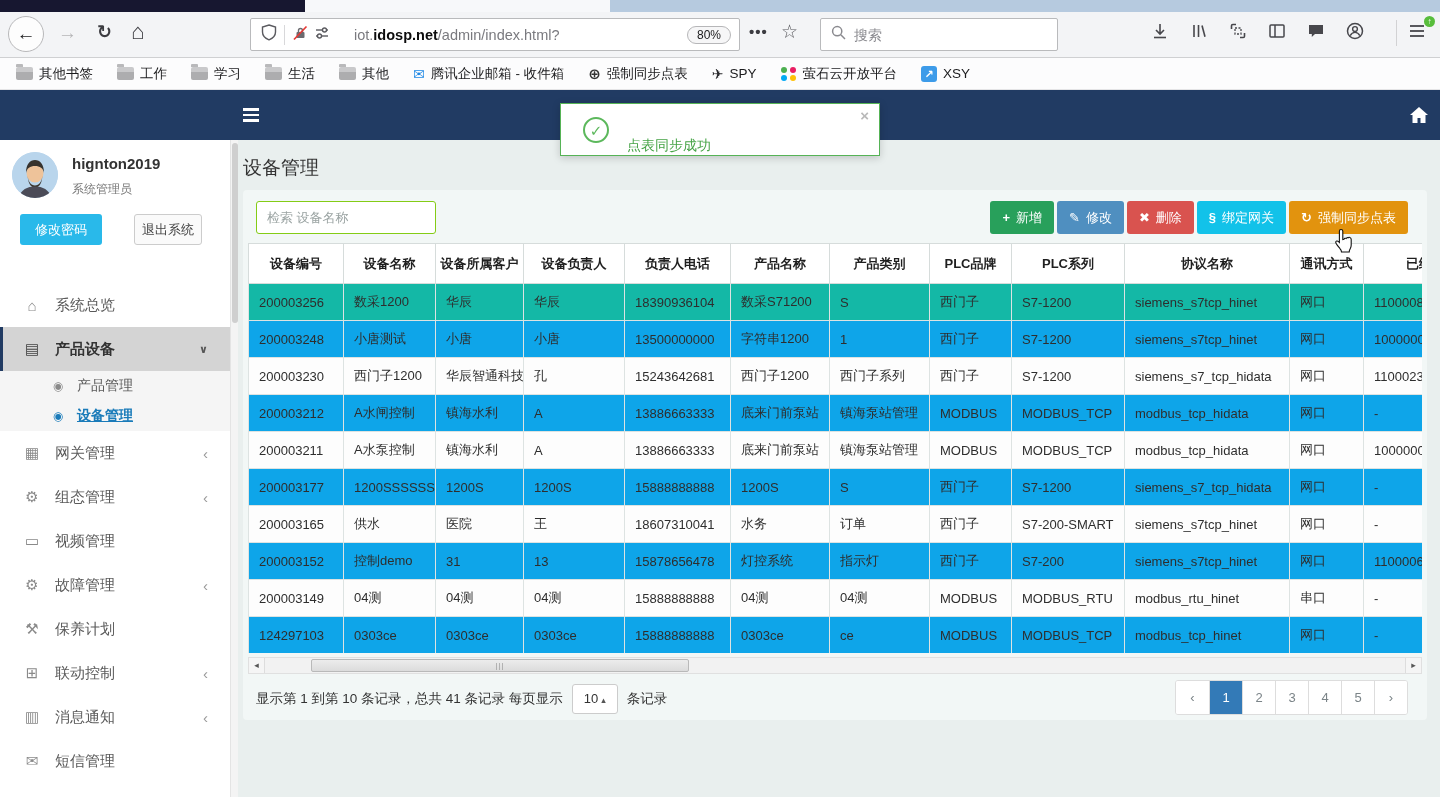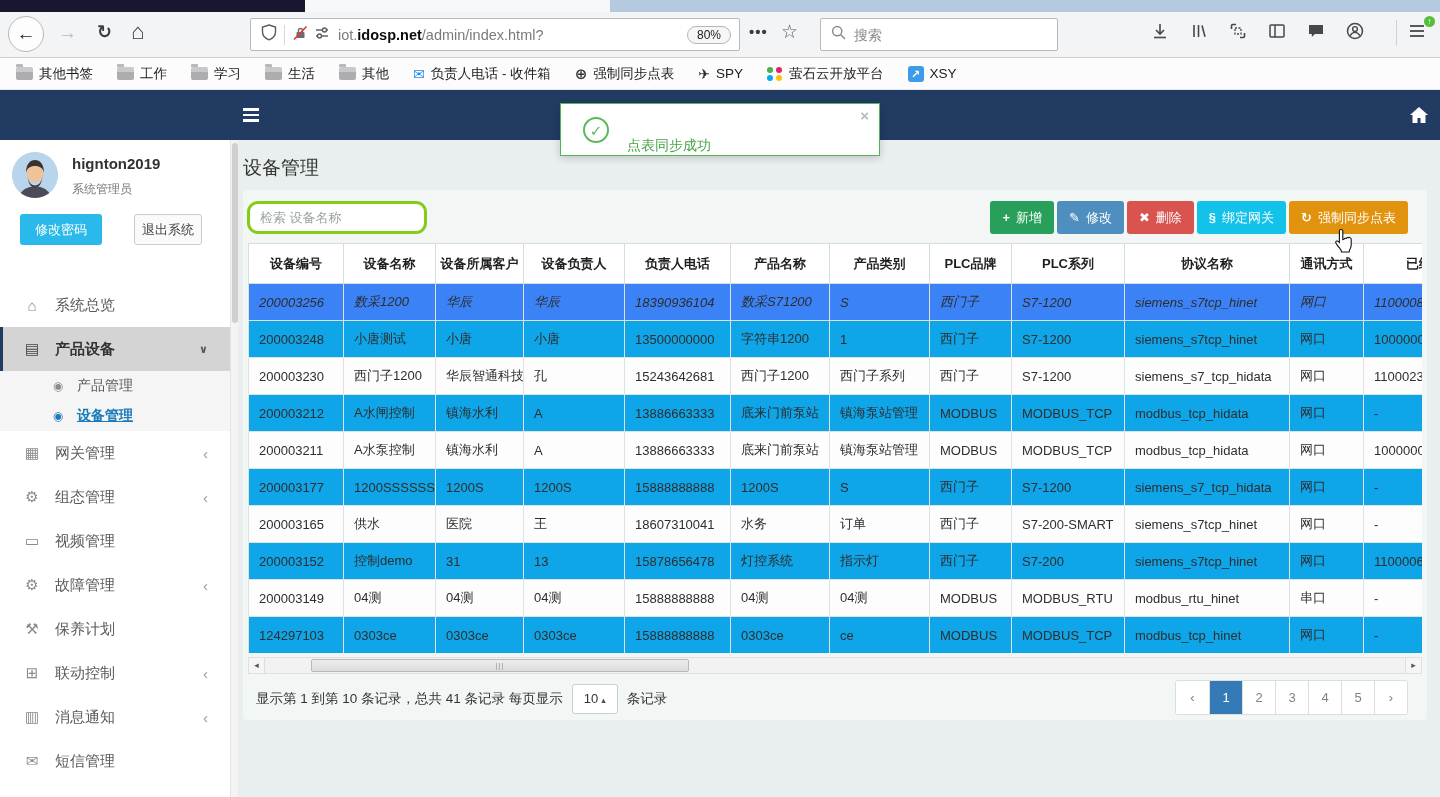--- a/index.html
+++ b/index.html
@@ -71,32 +71,32 @@
   .sub-icon { width:16px; margin-left:50px; font-size:12px; color:#8a8a8a; text-align:center; flex:none; }
   .sub-label { margin-left:11px; font-size:14px; }
   .sub-active .sub-label { color:#1a7bb9; font-weight:bold; text-decoration:underline; }
   .sub-active .sub-icon { color:#1a7bb9; }
   .side-scroll { position:absolute; left:230px; top:140px; width:8px; height:657px; background:#f4f4f4; border-left:1px solid #e4e4e4; }
   .side-scroll .thumb { position:absolute; top:3px; left:1px; width:6px; height:180px; background:#cfcfcf; border-radius:3px; }
 
   
   .page-title { position:absolute; left:243px; top:155px; font-size:19px; color:#333; }
   .panel { position:absolute; left:243px; top:190px; width:1184px; height:530px; background:#f2f7f6; border-radius:4px; }
-  .dev-search { position:absolute; left:4px; top:11px; width:180px; height:33px; border:3px solid #84cc16; border-radius:11px; padding:0 10px; font-size:13px; color:#333; background:#fff; font-family:inherit; outline:none; }
+  .dev-search { position:absolute; left:13px; top:11px; width:180px; height:33px; border:1px solid #84cc16; border-radius:3px; padding:0 10px; font-size:13px; color:#333; background:#fff; font-family:inherit; outline:none; }
   .dev-search::placeholder { color:#9aa3a2; }
   .actions { position:absolute; right:19px; top:11px; display:flex; gap:3px; }
   .act-btn { height:33px; padding:0 12px; border:none; border-radius:3px; color:#fff; font-size:13px; display:flex; align-items:center; gap:6px; font-family:inherit; white-space:nowrap; }
   .act-icon { font-size:13px; font-weight:bold; }
 
   .table-wrap { position:absolute; left:5px; top:53px; width:1174px; height:410px; overflow:hidden; }
   table { border-collapse:collapse; table-layout:fixed; width:1265px; }
   th { height:40px; background:#fff; border:1px solid #d6dcdb; font-size:13px; font-weight:bold; color:#1f1f1f; text-align:center; white-space:nowrap; overflow:hidden; }
   td { height:37px; border:1px solid #dde3e2; font-size:13px; color:#2e2e2e; padding-left:10px; white-space:nowrap; overflow:hidden; background:#fdfdfd; }
   tr.row-stripe td { background:#0ea5e9; }
-  tr.row-selected td { background:#3b82f6;font-style:italic; }
+  tr.row-selected td { background:#14b8a6; }
 
   .hscroll { position:absolute; left:5px; top:467px; width:1174px; height:17px; background:#f2f2f2; border:1px solid #e0e0e0; }
   .hs-btn { position:absolute; top:0; width:16px; height:15px; background:#f5f5f5; text-align:center; line-height:15px; font-size:9px; color:#555; }
   .hs-left { left:0; border-right:1px solid #ddd; }
   .hs-right { right:0; border-left:1px solid #ddd; }
   .hs-thumb { position:absolute; left:62px; top:1px; width:378px; height:13px; background:linear-gradient(#ececec,#dcdcdc); border:1px solid #b9b9b9; border-radius:2px; text-align:center; line-height:11px; font-size:8px; color:#999; letter-spacing:1px; }
 
   .pg-summary { position:absolute; left:13px; top:492px; height:34px; line-height:34px; font-size:13.5px; color:#333; }
   .page-size { display:inline-block; vertical-align:middle; margin:0 9px; width:46px; height:30px; line-height:28px; border:1px solid #ccc; border-radius:3px; background:#fff; text-align:center; color:#333; font-size:13px; }
   .ps-caret { font-size:9px; color:#555; margin-left:3px; }
@@ -144,21 +144,21 @@
           </svg>
       </span>
       <span style="margin-left:5px">
         <svg width="16" height="16" viewBox="0 0 16 16">
             <line x1="2" y1="5" x2="14" y2="5" stroke="#5a5a5f" stroke-width="1.4"></line>
             <circle cx="10.5" cy="5" r="2" fill="#fff" stroke="#5a5a5f" stroke-width="1.4"></circle>
             <line x1="2" y1="11" x2="14" y2="11" stroke="#5a5a5f" stroke-width="1.4"></line>
             <circle cx="5.5" cy="11" r="2" fill="#fff" stroke="#5a5a5f" stroke-width="1.4"></circle>
           </svg>
       </span>
-      <span class="ub-text" style="margin-left:8px"><span class="dim">iot.</span><span class="strong">idosp.net</span><span class="dim">/admin/index.html?</span></span>
+      <span class="ub-text" style="margin-left:24px"><span class="dim">iot.</span><span class="strong">idosp.net</span><span class="dim">/admin/index.html?</span></span>
       <span class="ub-zoom">80%</span>
     </div>
 
     <div class="nav-dots">•••</div>
     <div class="nav-star">☆</div>
 
     <div class="search-bar">
       <span style="margin-left:10px">
         <svg width="15" height="15" viewBox="0 0 15 15">
             <circle cx="6.2" cy="6.2" r="4.6" fill="none" stroke="#8a8a8f" stroke-width="1.5"></circle>
@@ -234,21 +234,21 @@
       <div class="bm-item">
         <span class="bm-folder"></span>
         <span>生活</span>
       </div>
       <div class="bm-item">
         <span class="bm-folder"></span>
         <span>其他</span>
       </div>
       <div class="bm-item">
         <span class="bm-tm">✉</span>
-        <span>负责人电话 - 收件箱</span>
+        <span>腾讯企业邮箱 - 收件箱</span>
       </div>
       <div class="bm-item">
         <span class="bm-globe">⊕</span>
         <span>强制同步点表</span>
       </div>
       <div class="bm-item">
         <span class="bm-dart">✈</span>
         <span>SPY</span>
       </div>
       <div class="bm-item">

